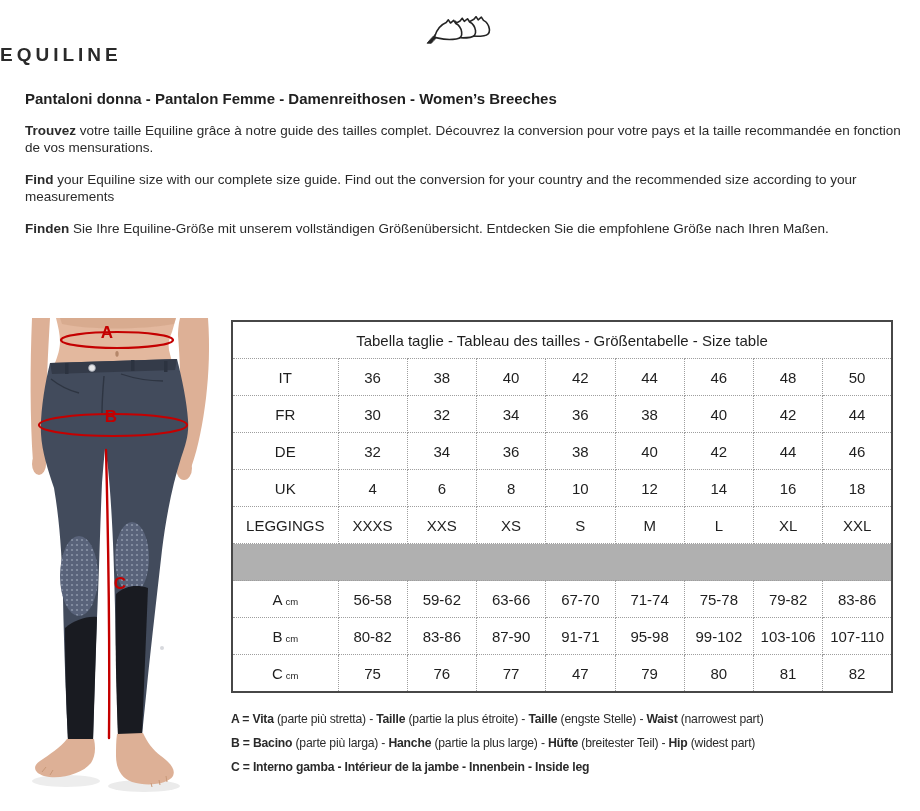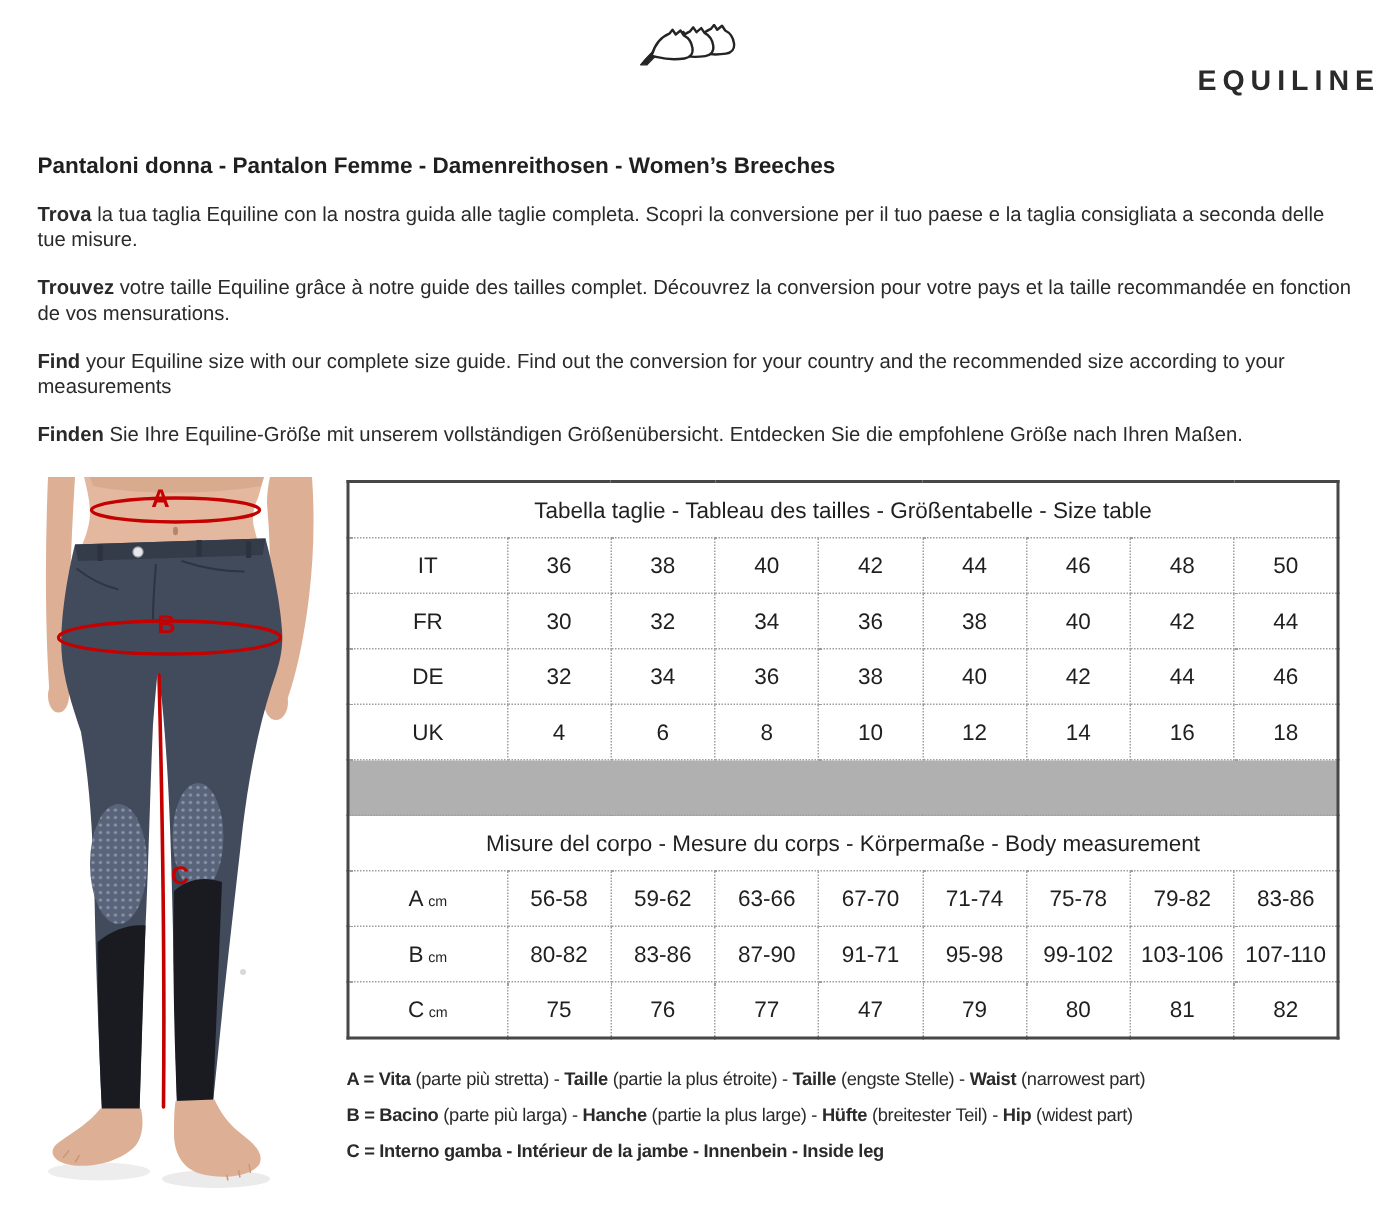--- a/index.html
+++ b/index.html
@@ -1,25 +1,25 @@
 <!DOCTYPE html>
 <html><head>
 <meta charset="utf-8">
 <style>
   html,body{margin:0;padding:0;}
   body{font-family:"Liberation Sans","DejaVu Sans",sans-serif;background:#fff;}
   .page{position:relative;width:920px;height:811px;background:#fff;overflow:hidden;color:#1f1f1f;}
 
   
   .logo-mark{position:absolute;left:426px;top:16px;width:66px;height:30px;}
-  .wordmark{position:absolute;left:0;right:0;top:44px;text-align:right;
+  .wordmark{position:absolute;left:0;right:0;top:44px;text-align:left;
             font-size:19px;font-weight:bold;letter-spacing:4px;color:#2a2a2a;}
 
   
-  .copy{position:absolute;left:25px;top:90px;width:876px;margin-top:12px;}
+  .copy{position:absolute;left:25px;top:90px;width:876px;}
   .copy h1{font-size:15px;font-weight:bold;margin:0 0 15px 0;color:#1f1f1f;}
   .copy p{font-size:13.5px;line-height:17px;margin:0 0 15px 0;color:#2a2a2a;}
   .copy p b{font-weight:bold;}
 
   
   .main{position:absolute;left:20px;top:318px;display:flex;align-items:flex-start;}
   .photo{width:208px;height:492px;flex:0 0 auto;}
   .table-col{width:663px;margin-left:3px;padding-top:2px;}
 
   table.size{border-collapse:collapse;width:662px;table-layout:fixed;
@@ -50,21 +50,20 @@
       <path d="M1,25 C9,15 18,8 28,4 L29.5,7 C20,11 11,18 5,25 Z" fill="#242424" stroke-width="0.8"></path>
       <path d="M34,16 C36,9 40,4.5 45,2.5 L47,0 L49,3 L52,0.5 L54,3.5 C57,5 59,8 59.5,11.5 C60,15 58,17.5 54.5,18 C49,18.8 42,18.3 37.5,17.2 C35.8,16.8 34.5,16.5 34,16 Z" fill="#ffffff"></path>
       <path d="M21,17.5 C23,10.5 27,6 32,4 L34,1.5 L36,4.5 L39,2 L41,5 C44,6.5 46,9.5 46.5,13 C47,16.5 45,19 41.5,19.5 C36,20.3 29,19.8 24.5,18.7 C22.8,18.3 21.5,18 21,17.5 Z" fill="#ffffff"></path>
       <path d="M8,19 C10,12 14,7.5 19,5.5 L21,3 L23,6 L26,3.5 L28,6.5 C31,8 33,11 33.5,14.5 C34,18 32,20.5 28.5,21 C23,21.8 16,21.3 11.5,20.2 C9.8,19.8 8.5,19.5 8,19 Z" fill="#ffffff"></path>
     </g>
   </svg>
   <div class="wordmark">EQUILINE</div>
 
   <div class="copy">
     <h1>Pantaloni donna - Pantalon Femme - Damenreithosen - Women’s Breeches</h1>
-    <p><b>Trova</b> <span>la tua taglia Equiline con la nostra guida alle taglie completa. Scopri la conversione per il tuo paese e la taglia consigliata a seconda delle tue misure.</span></p>
     <p><b>Trouvez</b> <span>votre taille Equiline grâce à notre guide des tailles complet. Découvrez la conversion pour votre pays et la taille recommandée en fonction de vos mensurations.</span></p>
     <p><b>Find</b> <span>your Equiline size with our complete size guide. Find out the conversion for your country and the recommended size according to your measurements</span></p>
     <p><b>Finden</b> <span>Sie Ihre Equiline-Größe mit unserem vollständigen Größenübersicht. Entdecken Sie die empfohlene Größe nach Ihren Maßen.</span></p>
   </div>
 
   <div class="main">
 
     <svg class="photo" viewBox="0 0 208 492">
       <defs>
         <pattern id="kneedots" patternUnits="userSpaceOnUse" width="5" height="5">
@@ -179,24 +178,32 @@
             <td>4</td>
             <td>6</td>
             <td>8</td>
             <td>10</td>
             <td>12</td>
             <td>14</td>
             <td>16</td>
             <td>18</td>
           </tr>
           <tr>
+            <td>LEGGINGS</td>
+            <td>XXXS</td>
+            <td>XXS</td>
+            <td>XS</td>
+            <td>S</td>
+            <td>M</td>
+            <td>L</td>
+            <td>XL</td>
+            <td>XXL</td>
+          </tr>
+          <tr>
             <td class="band" colspan="9"></td>
-          </tr>
-          <tr>
-            <td class="t-sub" colspan="9">Misure del corpo - Mesure du corps - Körpermaße - Body measurement</td>
           </tr>
           <tr>
             <td><span>A</span><span class="unit">cm</span></td>
             <td>56-58</td>
             <td>59-62</td>
             <td>63-66</td>
             <td>67-70</td>
             <td>71-74</td>
             <td>75-78</td>
             <td>79-82</td>

